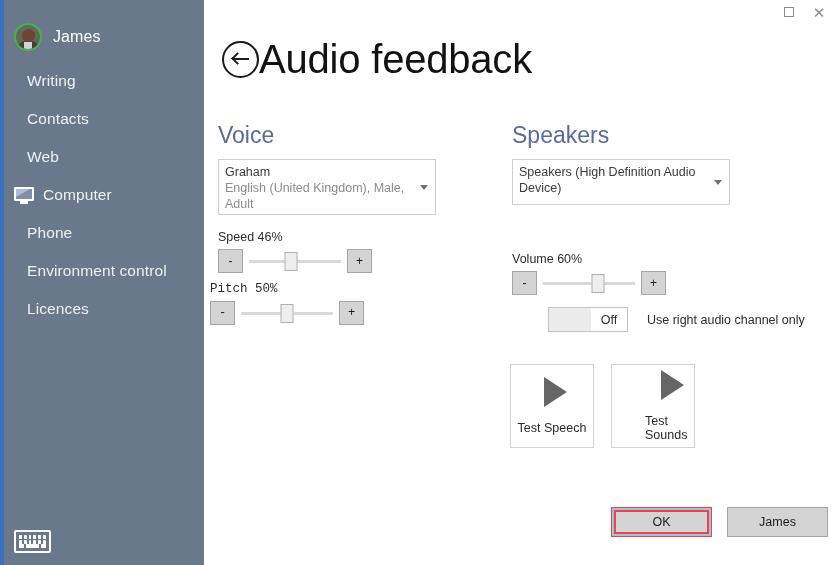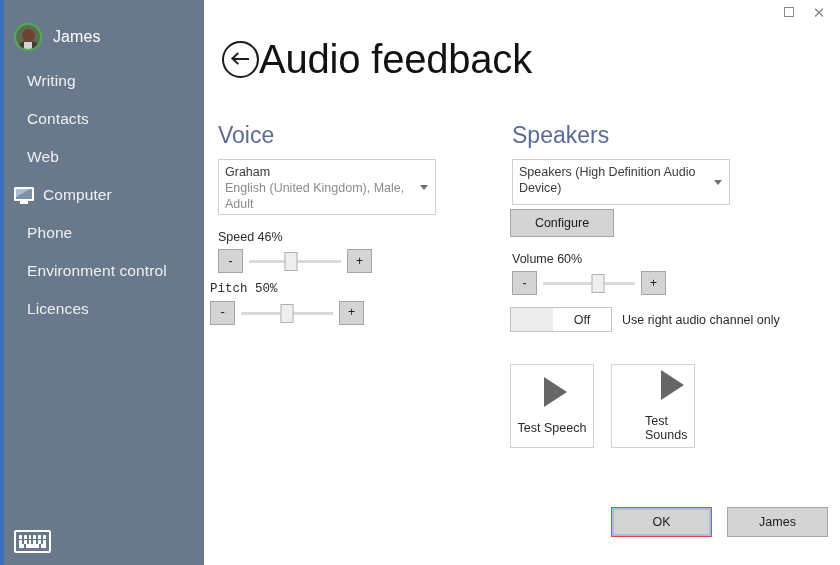--- a/index.html
+++ b/index.html
@@ -273,40 +273,41 @@
     display: flex; align-items: center; justify-content: center;
   }
 
   
   #toggle-row {
     position: absolute;
     left: 306px; top: 307px;
     display: flex; align-items: center;
   }
   #toggle-switch {
-    width: 102px; height: 25px;
+    width: 80px; height: 25px;
     border: 1px solid #c2c2c2;
     background: #ffffff;
     display: flex; align-items: center;
     position: relative;
     flex: 0 0 auto;
+    margin-left: 38px;
   }
   #toggle-switch .knob {
     width: 42px; height: 23px;
     background: #ececec;
     flex: 0 0 auto;
   }
   #toggle-switch .state {
     flex: 1;
     text-align: center;
     font-size: 12.5px;
     color: #2b2b2b;
   }
   #toggle-label {
-    margin-left: 10px;
+    margin-left: 19px;
     font-size: 12.5px;
     color: #2b2b2b;
     white-space: nowrap;
   }
 
   
   .test-btn {
     position: absolute;
     width: 84px; height: 84px;
     border: 1px solid #d3d3d3;
@@ -334,21 +335,21 @@
     width: 101px; height: 30px;
     font-size: 12.5px; color: #1b1b1b;
     display: flex; align-items: center; justify-content: center;
     background: #d4d4d4;
     border: 1px solid #a5a5a5;
   }
   #ok-btn {
     left: 407px; top: 507px;
     outline: 2px solid #9bc3e8;
     outline-offset: -3px;
-    border: 3px solid #ef4444;
+    border: 5px solid #ef4444;
   }
   #cancel-btn { left: 523px; top: 507px; }
 </style>
 </head>
 <body>
 
 <div id="app">
 
   <div id="sidebar">
     <div id="sidebar-accent"></div>
@@ -467,21 +468,20 @@
       </div>
     </div>
 
     <div class="section-head" id="speakers-head">Speakers</div>
 
     <div class="combo" id="speaker-combo">
       <div>Speakers (High Definition Audio Device)</div>
       <span class="caret"></span>
     </div>
 
-    <div id="configure-btn">Configure</div>
 
     <div class="slider-block" id="volume-block">
       <span class="slider-label">Volume 60%</span>
       <div class="slider-row">
         <div class="sbtn">-</div>
         <div class="strack">
           <span class="rail"></span>
           <span class="thumb" id="volume-thumb" style="left: 60%;"></span>
         </div>
         <div class="sbtn">+</div>

